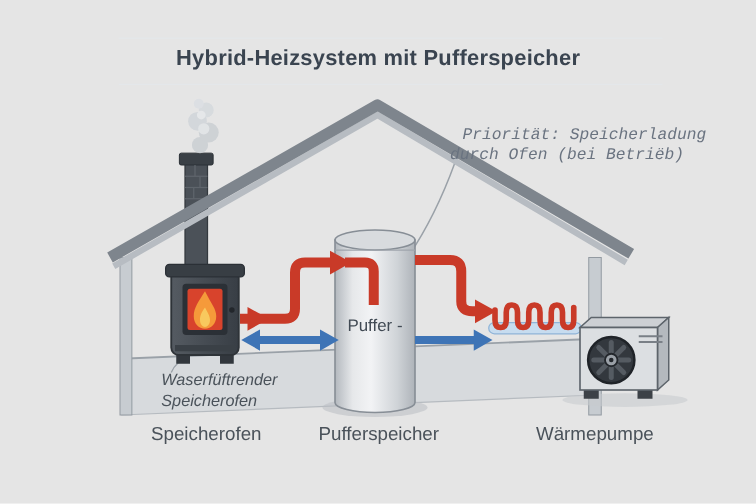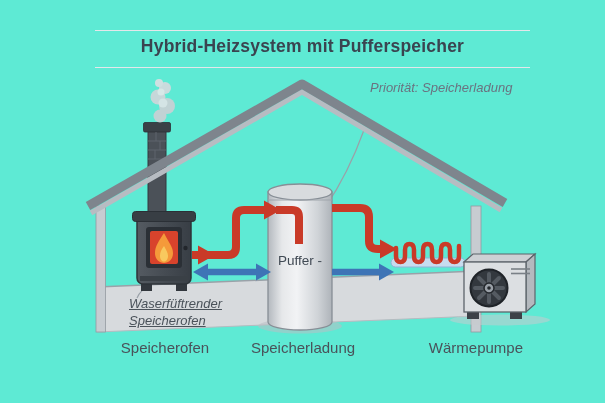--- a/index.html
+++ b/index.html
@@ -1,40 +1,40 @@
 <!DOCTYPE html>
 <html><head>
 <meta charset="utf-8">
 <style>
   html,body{margin:0;padding:0;background:#ffffff;}
   .stage{
-    position:relative;width:605px;height:403px;background:#5eead4;
+    position:relative;width:605px;height:403px;background:#e5e5e5;
     font-family:"Liberation Sans", sans-serif;overflow:hidden;
   }
   .stage svg{position:absolute;left:0;top:0;}
   .txt{position:absolute;color:#3a4450;white-space:nowrap;}
   .title{
     left:0;top:36px;width:605px;text-align:center;
     font-size:17.5px;font-weight:600;letter-spacing:.2px;color:#3a4450;
   }
   .divider{position:absolute;left:95px;width:435px;height:1px;background:#e4e7ea;}
   .divider.top{top:30px;}
   .divider.bottom{top:67px;}
   .callout{
-    position:absolute;left:360px;top:80px;font-size:13px;font-style:italic;
-    color:#6a7380;line-height:16px;
+    position:absolute;left:360px;top:100px;font-size:13px;font-style:italic;
+    color:#6a7380;line-height:16px;font-family:Liberation Mono, monospace;
   }
   .callout .l1{padding-left:10px;}
   .tank-label{
     position:absolute;left:268px;top:251px;width:64px;text-align:center;
     font-size:13.5px;color:#414a54;line-height:19px;
   }
   .stove-note{
     position:absolute;left:129px;top:296px;font-size:13px;font-style:italic;
-    color:#4a525a;line-height:16.5px;text-decoration:underline;
+    color:#4a525a;line-height:16.5px;
   }
   .caption{position:absolute;top:339px;font-size:15px;color:#4a525a;}
   .caption.c-stove{left:90px;width:150px;text-align:center;}
   .caption.c-tank{left:228px;width:150px;text-align:center;}
   .caption.c-pump{left:373px;width:150px;text-align:right;}
 </style>
 </head>
 <body>
 
 <div class="stage">
@@ -169,28 +169,29 @@
       <line x1="511" y1="273.5" x2="530" y2="273.5" stroke="#7a8087" stroke-width="1.6"></line>
     </g>
   </svg>
 
   <div class="divider top"></div>
   <div class="title txt">Hybrid-Heizsystem mit Pufferspeicher</div>
   <div class="divider bottom"></div>
 
   <div class="callout">
     <div class="l1">Priorität: Speicherladung</div>
+    <div class="l2">durch Ofen (bei Betriëb)</div>
   </div>
 
   <div class="tank-label">
     <div>Puffer -</div>
   </div>
 
   <div class="stove-note">
     <div>Waserfüftrender</div>
     <div>Speicherofen</div>
   </div>
 
   <div class="caption c-stove">Speicherofen</div>
-  <div class="caption c-tank">Speicherladung</div>
+  <div class="caption c-tank">Pufferspeicher</div>
   <div class="caption c-pump">Wärmepumpe</div>
 
 </div>
 
 </body></html>

